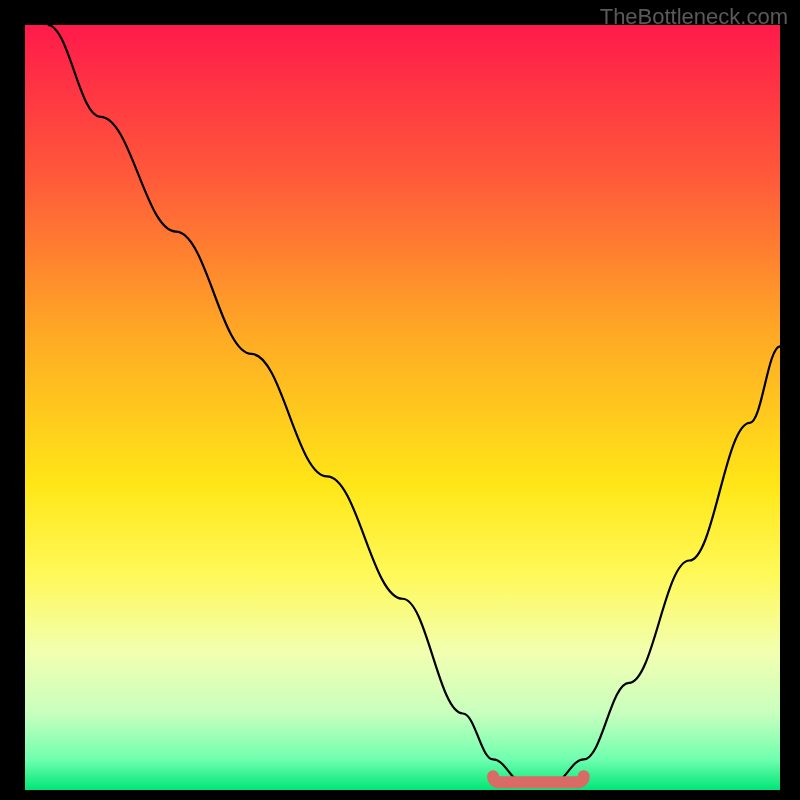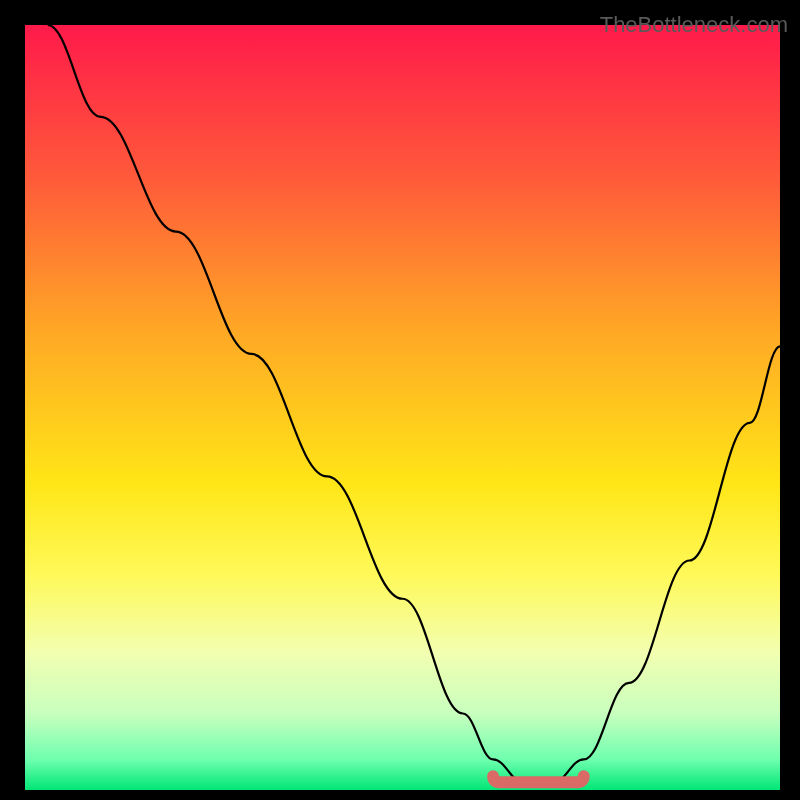--- a/index.html
+++ b/index.html
@@ -6,21 +6,21 @@
     margin: 0;
     padding: 0;
     width: 800px;
     height: 800px;
     background: #000;
     position: relative;
     overflow: hidden;
   }
   .watermark {
     position: absolute;
-    top: 12px;
+    top: 4px;
     right: 12px;
     font-family: Arial, sans-serif;
     font-size: 22px;
     color: #5a5a5a;
     z-index: 10;
     margin-left: 34px;
   }
   .plot-area {
     position: absolute;
     left: 25px;

